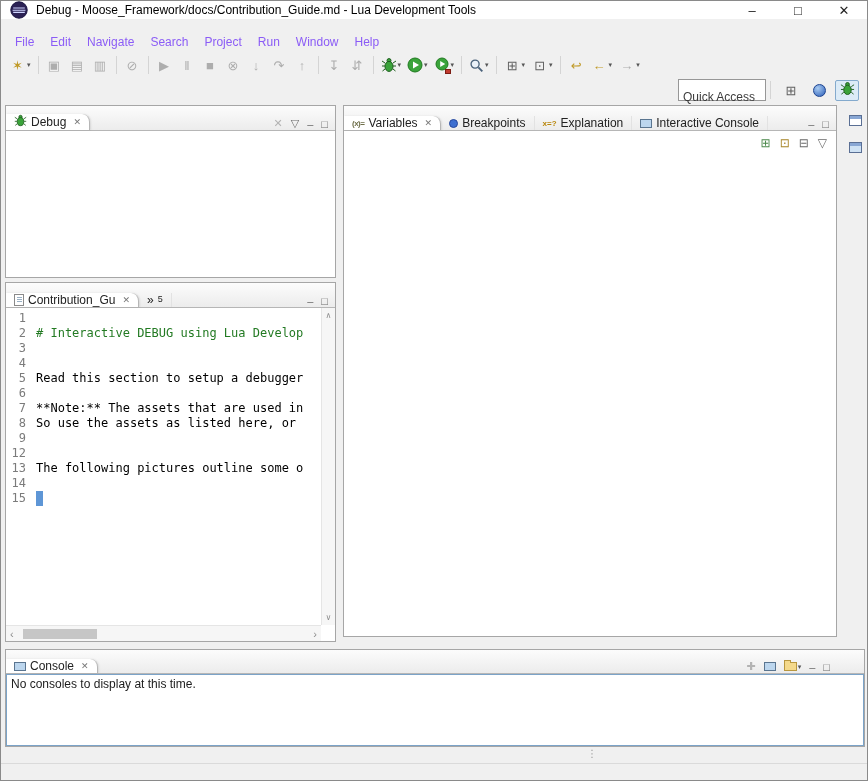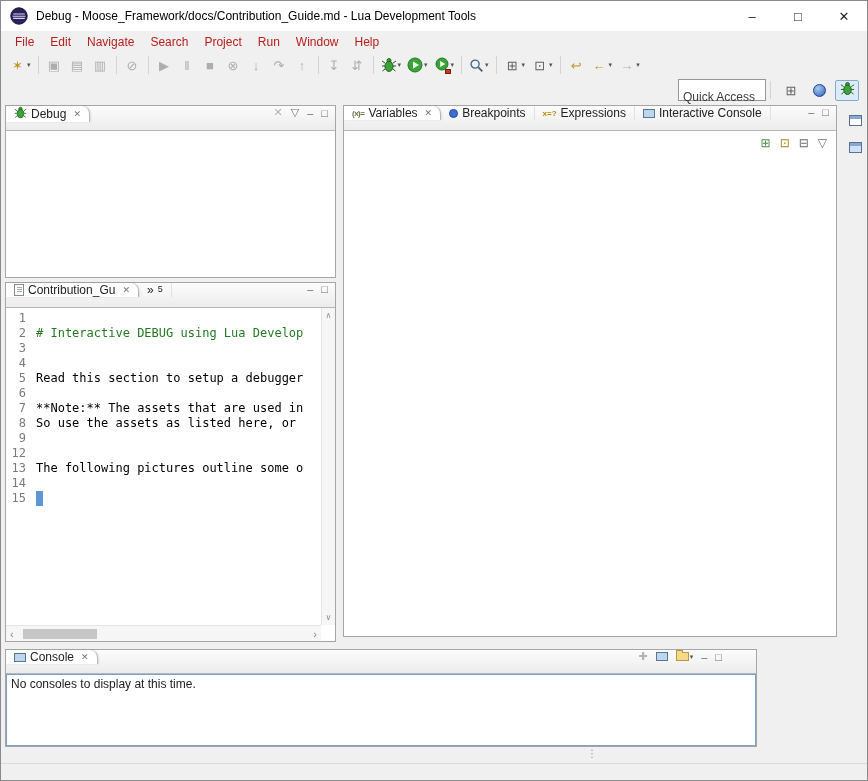--- a/index.html
+++ b/index.html
@@ -5,60 +5,60 @@
   :root{
     --md_header:#237a23; --selection:#5e96d6; --run_green:#3aa33a;
     --eclipse_navy:#2c2255; --breakpoint_blue:#3d6fd0; --gold:#c09a28;
   }
   *{margin:0;padding:0;box-sizing:border-box}
   body{background:#d8d8d8;font-family:"Liberation Sans",sans-serif}
   .app{position:relative;width:868px;height:781px;background:#f0f0f0;border:1px solid #8a8a8a;
        font-size:12px;color:#111;overflow:hidden}
 
   
-  .titlebar{position:absolute;left:0;top:0;width:100%;height:30px;background:#fff;display:flex;align-items:center}
+  .titlebar{position:absolute;left:0;top:0;width:100%;height:18px;background:#fff;display:flex;align-items:center}
   .titlebar .logo{margin:0 8px 0 9px;display:flex}
   .titlebar .title{font-size:12px;color:#000;white-space:nowrap}
   .win-controls{margin-left:auto;display:flex;height:100%}
   .win-btn{width:46px;height:100%;display:flex;align-items:center;justify-content:center;font-size:13px;color:#222}
 
   
   .menubar{position:absolute;left:0;top:30px;width:100%;height:21px;display:flex;align-items:center;padding-left:6px}
-  .menu-item{padding:2px 8px;color:#b91c1c}
+  .menu-item{padding:2px 8px;color:#8b5cf6}
   .toolbar{position:absolute;left:0;top:51px;width:100%;height:26px;display:flex;align-items:center;padding-left:5px}
   .tb{height:22px;display:flex;align-items:center;padding:0 2px;margin:0 1px;border-radius:2px}
   .g{width:17px;text-align:center;font-size:13px;color:#5f5f5f;line-height:17px}
   .g.dis{color:#adadad}
   .g.gold{color:var(--gold)}
   .dd{font-size:7px;color:#555;margin-left:1px}
   .sep{width:1px;height:18px;background:#d4d4d4;margin:0 4px}
   .row2{position:absolute;left:0;top:77px;width:100%;height:24px;display:flex;align-items:center;justify-content:flex-end;padding-right:8px}
   .qa-box{width:88px;height:18px;border:1px solid #979797;background:#fff;color:#3c3c3c;font-size:12px;
           padding:10px 4px;line-height:14px}
   .persp{width:24px;height:21px;display:flex;align-items:center;justify-content:center;margin-left:4px}
   .persp.active{background:#dcebf7;border:1px solid #84aacd;border-radius:2px}
   .badge-red{position:absolute;right:-1px;bottom:-1px;width:6px;height:5px;background:#c23a2e;border:1px solid #7c1d14}
   .rel{position:relative;display:flex}
 
   
   .panel{position:absolute;background:#fff;border:1px solid #a6a6a6}
-  .vhead{height:25px;display:flex;align-items:flex-start;background:linear-gradient(#fcfcfc,#ececec);
+  .vhead{height:25px;display:flex;align-items:flex-end;background:linear-gradient(#fcfcfc,#ececec);
          border-bottom:1px solid #b6b6b6}
   .tab{display:flex;align-items:center;gap:4px;padding:0 8px;white-space:nowrap;color:#222}
   .tab.active{background:#fff;border-right:1px solid #b6b6b6;border-top-right-radius:8px;box-shadow:1px 0 2px rgba(0,0,0,.10)}
   .tab .x{font-size:9px;color:#777;margin-left:3px}
   .tab.inactive{border-right:1px solid #e2e2e2}
   .hicons{margin-left:auto;display:flex;align-items:center;gap:8px;padding:0 7px;color:#6b6b6b;font-size:11px}
   .hicons .dis{color:#b3b3b3}
   .view-content{position:absolute;top:25px;left:0;right:0;bottom:0;background:#fff}
 
   .debug-panel{left:4px;top:104px;width:331px;height:173px}
   .editor-panel{left:4px;top:281px;width:331px;height:360px}
   .right-panel{left:342px;top:104px;width:494px;height:532px}
-  .console-panel{left:4px;top:648px;width:752px;height:98px}
+  .console-panel{left:4px;top:648px;width:860px;height:98px}
 
   
   .ed-wrap{position:absolute;top:25px;left:0;right:0;bottom:0;background:#fff}
   .lines{position:absolute;top:0;left:0;right:14px;bottom:16px;overflow:hidden;padding-top:3px;background:#fff}
   .code-line{display:flex;height:15px;font-family:"DejaVu Sans Mono",monospace;font-size:12px;line-height:15px}
   .ln{flex:0 0 30px;text-align:right;padding-right:10px;color:#7b7b7b}
   .lt{white-space:pre;overflow:hidden;color:#000}
   .md-h{color:var(--md_header);font-weight:normal}
   .sel-block{flex:0 0 7px;height:15px;background:var(--selection)}
   .vscroll{position:absolute;top:0;right:0;bottom:16px;width:14px;background:#f6f6f6;border-left:1px solid #e5e5e5;
@@ -380,21 +380,21 @@
         <span class="i-vars">(x)=</span>
         <span>Variables</span>
         <span class="x">✕</span>
       </span>
       <span class="tab inactive">
         <span class="i-dot"></span>
         <span>Breakpoints</span>
       </span>
       <span class="tab inactive">
         <span class="i-expr">x=?</span>
-        <span>Expressions</span>
+        <span>Explanation</span>
       </span>
       <span class="tab inactive">
         <span class="i-monitor"></span>
         <span>Interactive Console</span>
       </span>
       <span class="hicons">
         <span>–</span>
         <span>□</span>
       </span>
     </div>

